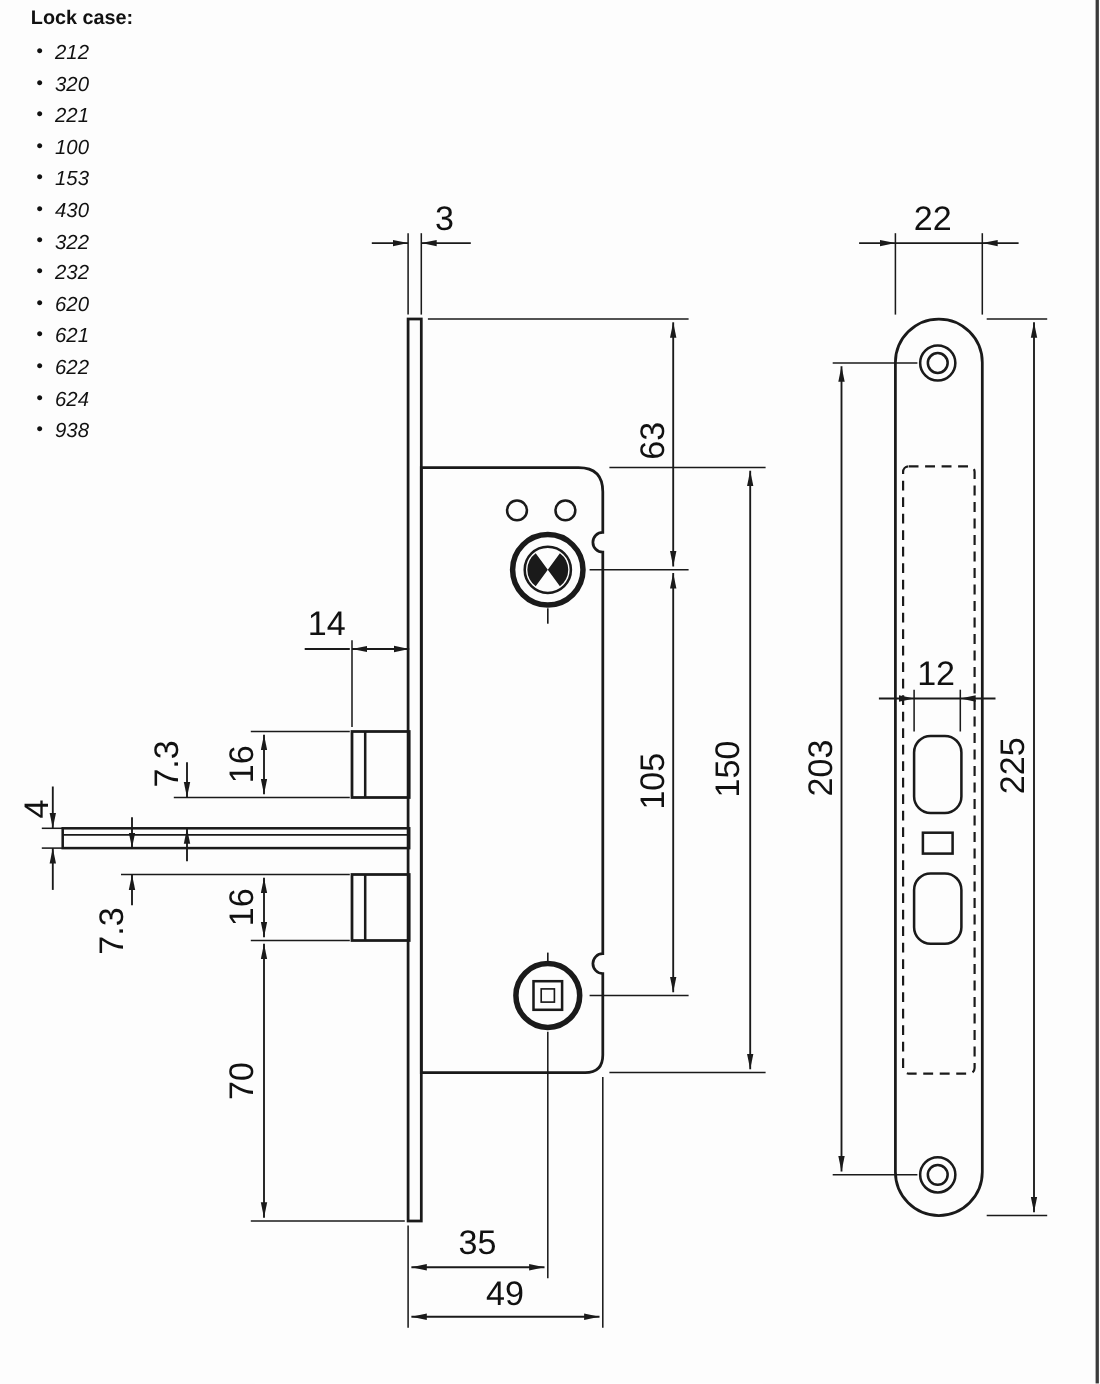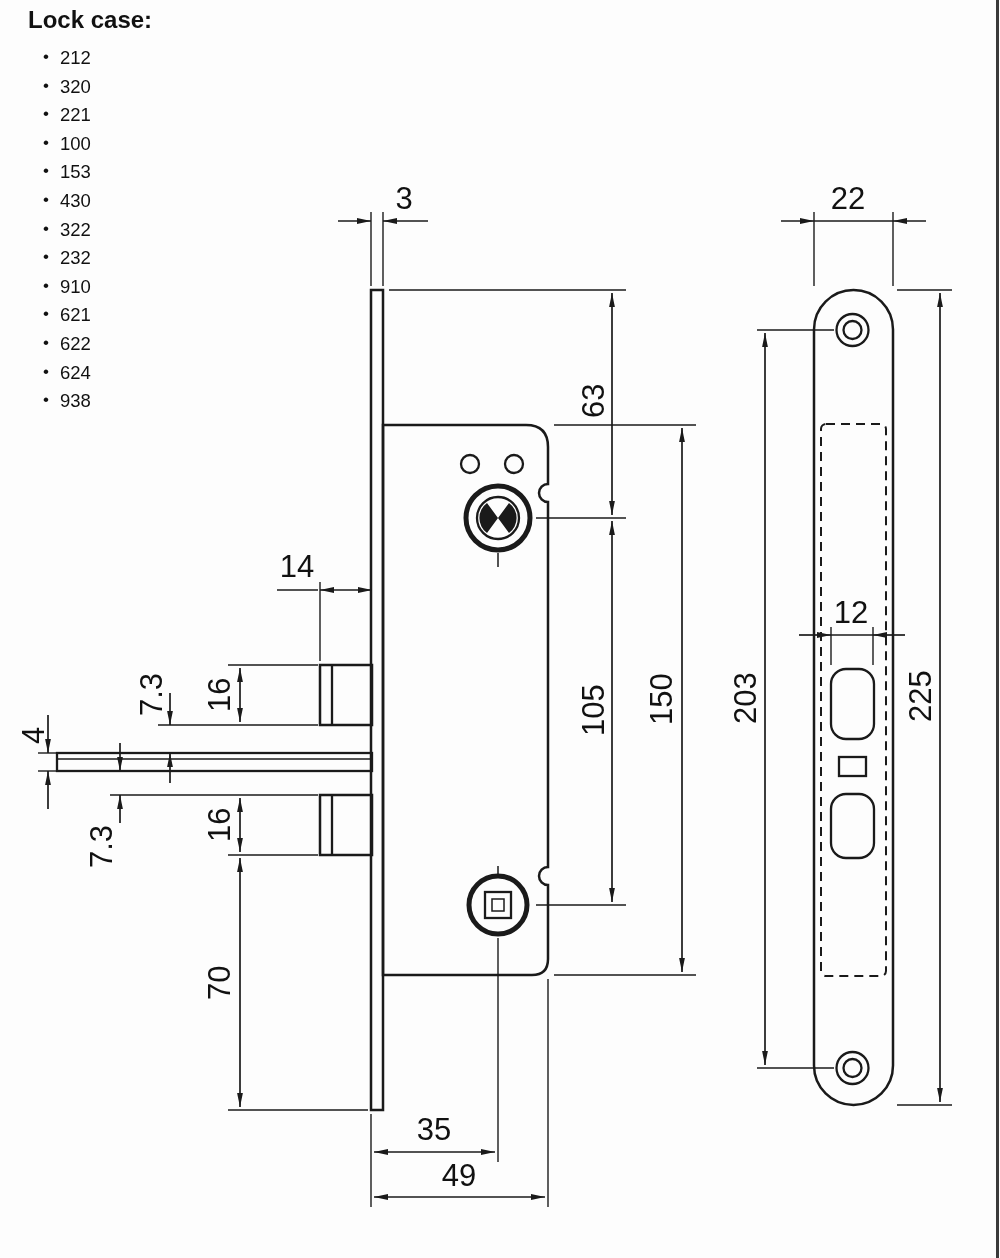--- a/index.html
+++ b/index.html
@@ -5,22 +5,22 @@
   html,body { margin:0; padding:0; background:#ffffff; }
   .canvas {
     position:relative;
     width:1000px; height:1258px;
     background:#fdfdfd;
     overflow:hidden;
     font-family:"Liberation Sans", sans-serif;
   }
   .drawing-svg { position:absolute; left:0; top:0; }
   .lock-list { position:absolute; left:28px; top:6px; color:#111; z-index:2; }
-  .lock-list-title { font-weight:bold; font-size:24px; margin:0 0 7px 0; }
-  .lock-list ul { list-style:none; margin:10px; padding:0; }
+  .lock-list-title { font-weight:bold; font-size:18px; margin:0 0 7px 0; }
+  .lock-list ul { list-style:none; margin:0; padding:0;font-style:italic; }
   .lock-list li { font-size:18.5px; line-height:28.6px; padding-left:22px; position:relative; color:#111; }
   .lock-list li::before { content:"\2022"; position:absolute; left:5px; top:-1px; font-size:17px; }
   svg text { font-family:"Liberation Sans", sans-serif; font-size:31px; fill:#111; }
   .outline { fill:none; stroke:#1a1a1a; stroke-width:2.5; }
   .thin    { fill:none; stroke:#1a1a1a; stroke-width:1.5; }
   .dimline { fill:none; stroke:#1a1a1a; stroke-width:1.7; }
   .extline { fill:none; stroke:#1a1a1a; stroke-width:1.4; }
   .bold    { fill:none; stroke:#1a1a1a; stroke-width:5; }
   .medium  { fill:none; stroke:#1a1a1a; stroke-width:2.3; }
   .dashed  { fill:none; stroke:#1a1a1a; stroke-width:2; stroke-dasharray:9 6; }
@@ -34,21 +34,21 @@
     <div class="lock-list-title">Lock case:</div>
     <ul>
       <li>212</li>
       <li>320</li>
       <li>221</li>
       <li>100</li>
       <li>153</li>
       <li>430</li>
       <li>322</li>
       <li>232</li>
-      <li>910</li>
+      <li>620</li>
       <li>621</li>
       <li>622</li>
       <li>624</li>
       <li>938</li>
     </ul>
   </div>
 
   <svg class="drawing-svg" width="1000" height="1258" viewBox="0 0 1000 1258" xmlns="http://www.w3.org/2000/svg">
     <defs>
       <marker id="arr" markerWidth="15" markerHeight="10" refX="14" refY="5" orient="auto-start-reverse" markerUnits="userSpaceOnUse">

